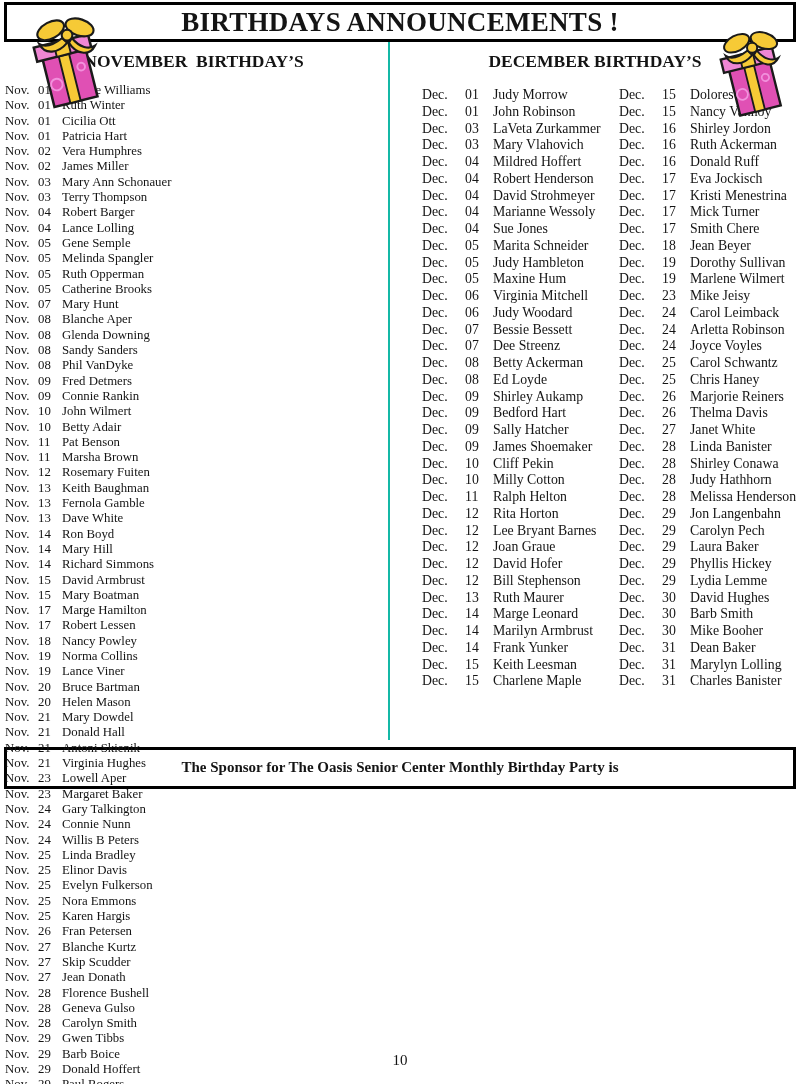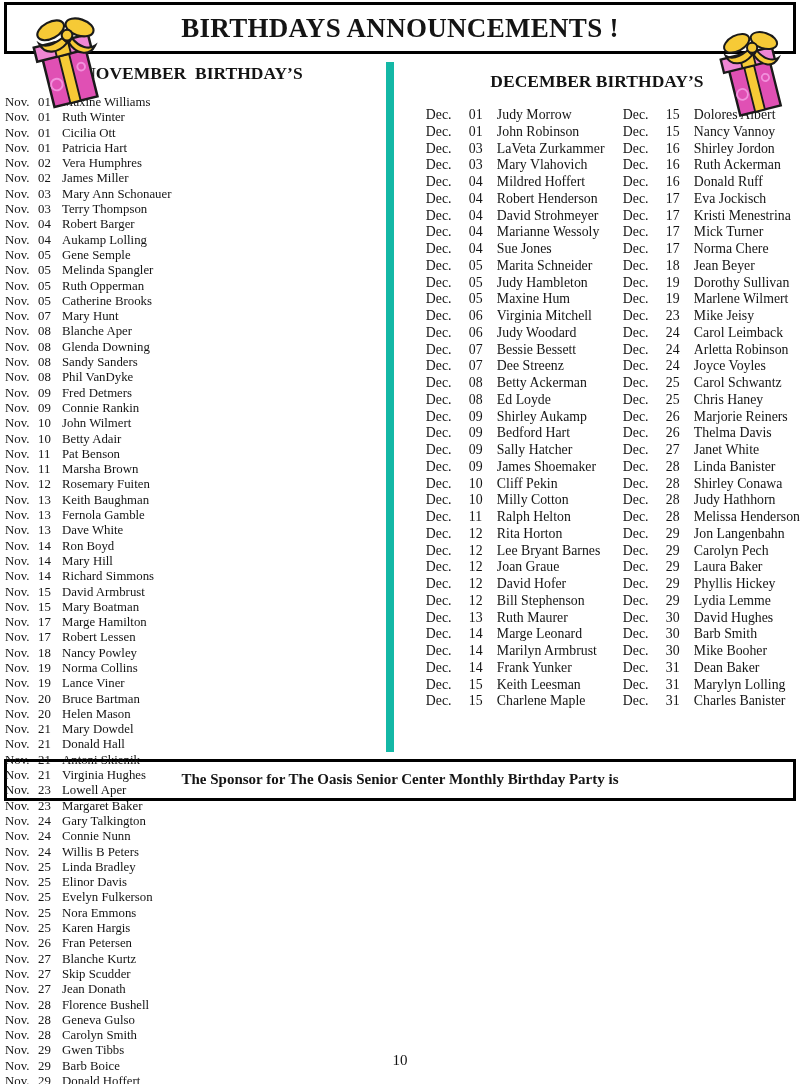--- a/index.html
+++ b/index.html
@@ -8,39 +8,39 @@
     position:relative;
     background:#ffffff;
     color:#141414;
     font-family:"Liberation Serif", serif;
     overflow:hidden;
   }
 
   
   .banner {
     margin:2px 4px 0 4px;
-    height:52px;
+    height:40px;
     border:3px solid #000;
     display:flex; align-items:center; justify-content:center;
   }
   .banner-title {
     font-weight:bold;
     font-size:27px;
     letter-spacing:.3px;
     white-space:pre;
   }
   .gift { position:absolute; z-index:6; }
   .gift-left  { left:18px;  top:12px; width:100px; height:104px; }
   .gift-right { right:0px;  top:26px; width:94px;  height:98px; }
 
   
   .content { display:flex; height:698px; }
   .panel { position:relative; }
   .panel-nov { width:388px; }
-  .panel-dec { flex:1; border-left:8px solid #14b8a6;margin-top:8px; }
+  .panel-dec { flex:1; border-left:2px solid #14b8a6; }
   .panel-heading {
     margin-top:9px;
     text-align:center;
     font-weight:bold;
     font-size:17.5px;
     white-space:pre;
   }
 
   .bday-cols { display:flex; }
   .panel-nov .bday-cols { margin-top:11px; padding-left:5px;flex-direction:column; }
@@ -182,21 +182,21 @@
 
           <div class="bday-row">
             <span class="bd-month">Nov.</span>
             <span class="bd-day">04</span>
             <span class="bd-name">Robert Barger</span>
           </div>
 
           <div class="bday-row">
             <span class="bd-month">Nov.</span>
             <span class="bd-day">04</span>
-            <span class="bd-name">Aukamp Lolling</span>
+            <span class="bd-name">Lance Lolling</span>
           </div>
 
           <div class="bday-row">
             <span class="bd-month">Nov.</span>
             <span class="bd-day">05</span>
             <span class="bd-name">Gene Semple</span>
           </div>
 
           <div class="bday-row">
             <span class="bd-month">Nov.</span>
@@ -867,21 +867,21 @@
 
           <div class="bday-row">
             <span class="bd-month">Dec.</span>
             <span class="bd-day">17</span>
             <span class="bd-name">Mick Turner</span>
           </div>
 
           <div class="bday-row">
             <span class="bd-month">Dec.</span>
             <span class="bd-day">17</span>
-            <span class="bd-name">Norma Chere</span>
+            <span class="bd-name">Smith Chere</span>
           </div>
 
           <div class="bday-row">
             <span class="bd-month">Dec.</span>
             <span class="bd-day">18</span>
             <span class="bd-name">Jean Beyer</span>
           </div>
 
           <div class="bday-row">
             <span class="bd-month">Dec.</span>

